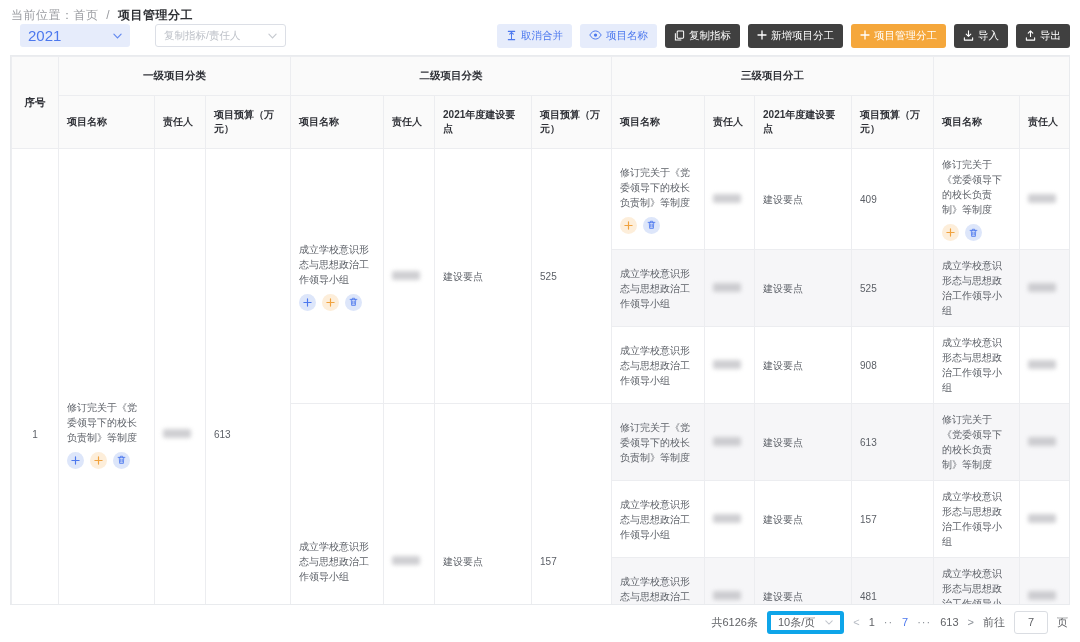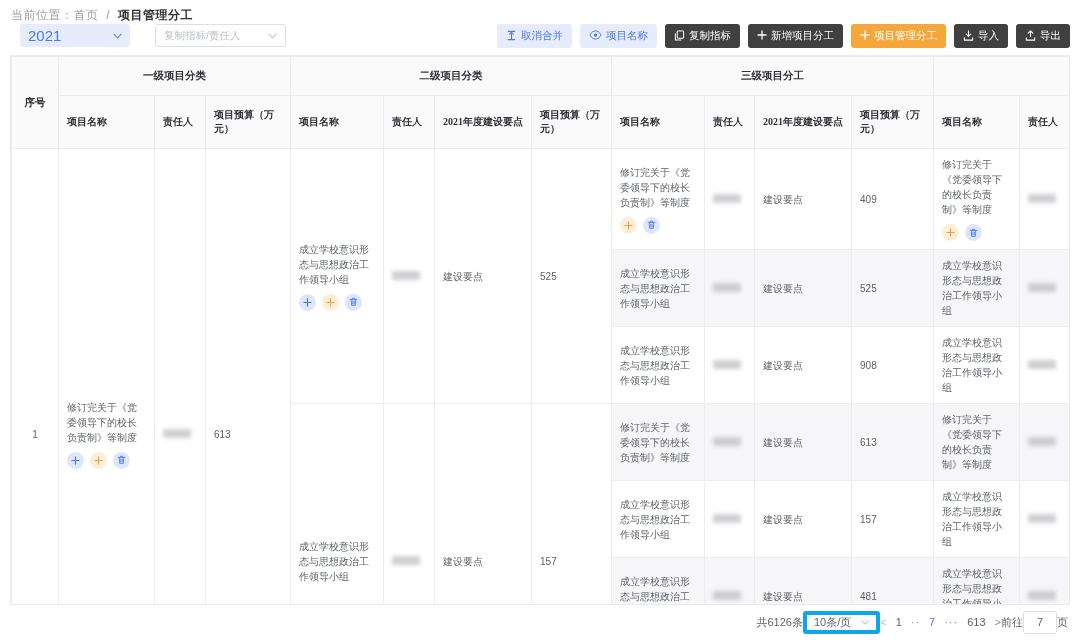--- a/index.html
+++ b/index.html
@@ -40,21 +40,21 @@
   .btn-orange{ background:#f5a73b; color:#ffffff; }
   .btn svg { flex:0 0 auto; }
 
   
   .table-wrap {
     position:absolute; top:55px; left:10px; width:1060px; height:550px;
     overflow:hidden; border:1px solid #e9ebee; background:#fff;
   }
   table { border-collapse:collapse; table-layout:fixed; width:1080px; }
   th,td { border:1px solid #ecedf0; font-size:10px; vertical-align:middle; }
-  thead th { background:#fafafa; color:#303238; font-weight:bold; padding:12px 8px;font-family:Liberation Serif, serif; }
+  thead th { background:#fafafa; color:#303238; font-weight:bold; padding:12px 8px; }
   thead tr.group-row th { height:30px; text-align:center; font-size:10.5px; }
   thead tr.col-row th { height:27px; text-align:left; }
   thead th.seq-h { text-align:center; }
   tbody td { background:#fff; color:#5b5f66; padding:8px 8px; line-height:15px; text-align:left; }
   tbody td.seq { text-align:center; color:#5b5f66; }
   tr.stripe td { background:#f6f6f8; }
   tr.stripe td.merged { background:#ffffff; }
   tr.h68 { height:68px; } tr.h75 { height:75px; } tr.h76 { height:76px; }
   tr.h77 { height:77px; } tr.h85 { height:85px; }
 
@@ -67,21 +67,21 @@
   .ic-orange { background:#fdeeda; color:#f0a23e; }
 
   .blur-blob {
     display:inline-block; width:28px; height:9px; margin-top:2px;
     background:#bfbfc3; border-radius:2px; filter:blur(2px); opacity:.75;
   }
 
   
   .pagination {
     position:absolute; top:609px; right:12px; height:26px;
-    display:flex; align-items:center; gap:0; font-size:11px; color:#606266;
+    display:flex; align-items:center; gap:9px; font-size:11px; color:#606266;
   }
   .page-size {
     height:23px; border:4px solid #0ea5e9; border-radius:3px; background:#fff;
     display:inline-flex; align-items:center; gap:10px; padding:0 7px; color:#606266; cursor:pointer;
   }
   .pager { display:inline-flex; align-items:center; gap:9px; }
   .page-item { cursor:pointer; color:#606266; background:none; border:none; font-size:11px; font-family:inherit; }
   .page-item.current { color:#4c78ee; }
   .page-arrow { color:#b7bcc4; cursor:pointer; background:none; border:none; font-size:11px; }
   .page-arrow.next { color:#8b9097; }

